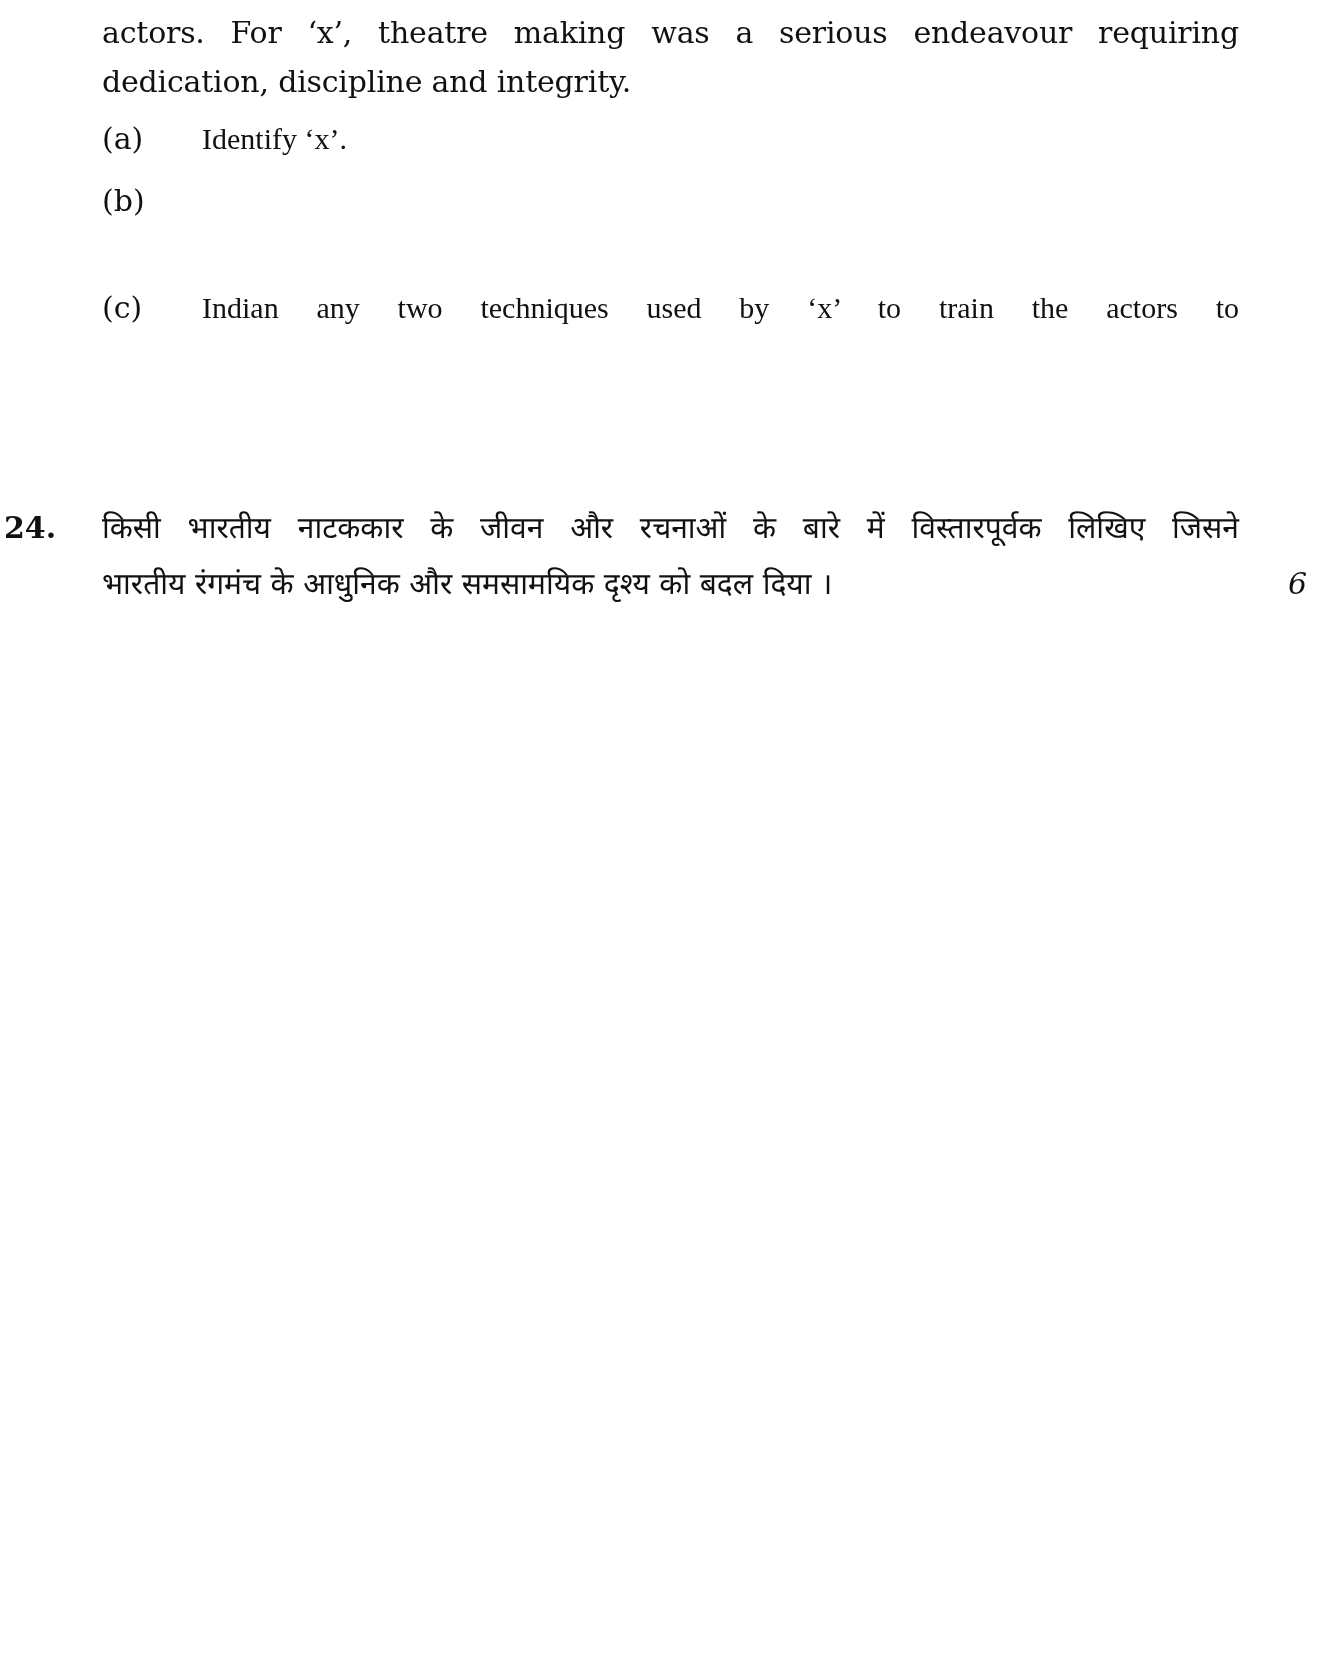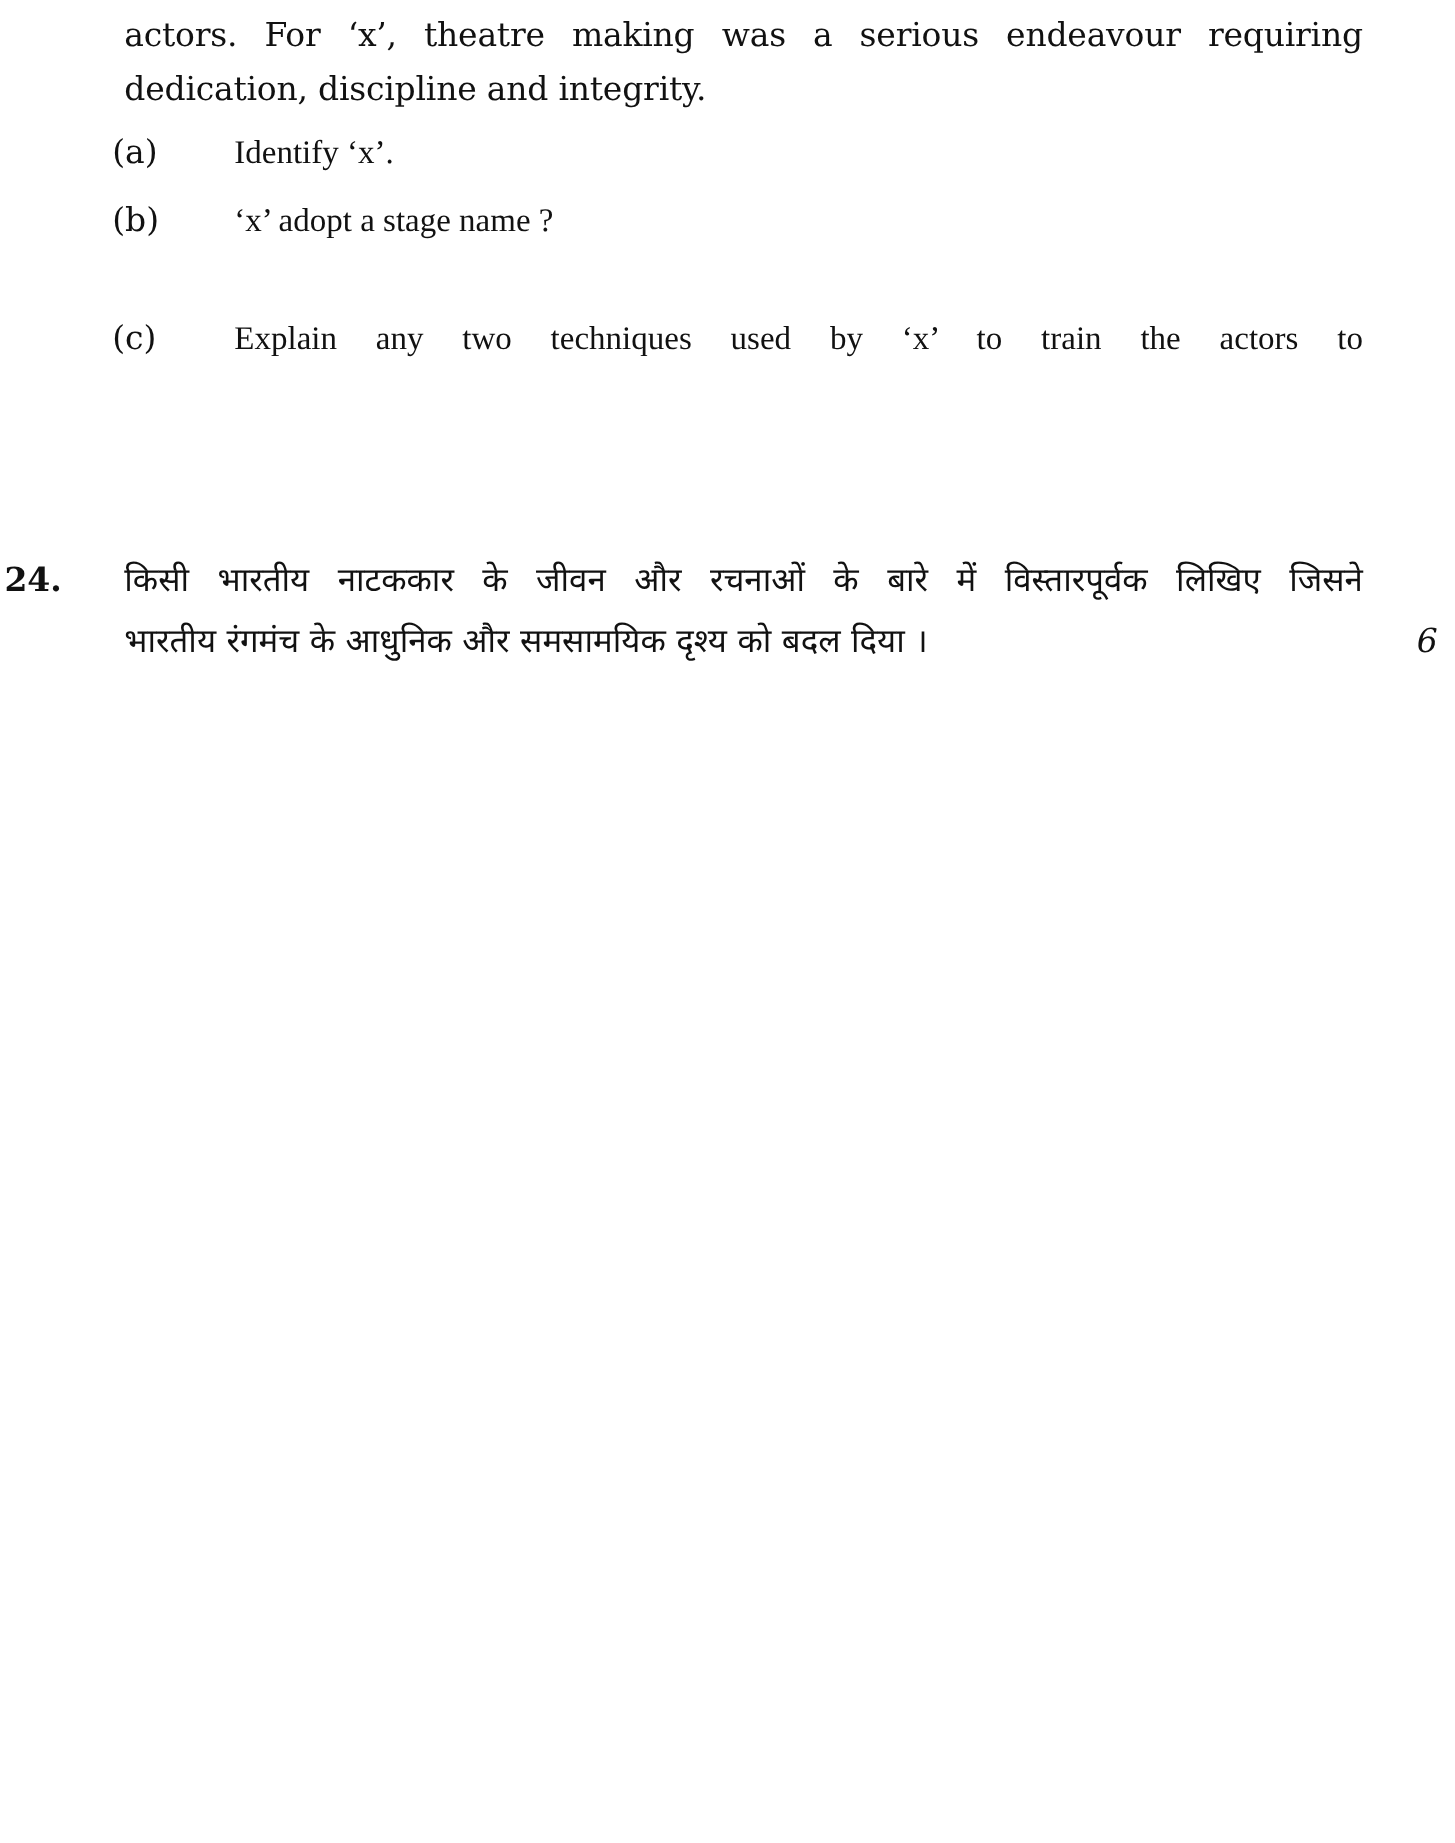--- a/index.html
+++ b/index.html
@@ -72,21 +72,20 @@
   .marks {
     position: absolute;
     left: 1288px;
     font-size: 30px;
     font-style: italic;
     line-height: 56px;
   }
   .line {
     display: block;
     white-space: nowrap;
-    margin-left: 11px;
   }
   .line.j {
     text-align: justify;
     text-align-last: justify;
     white-space: normal;
   }
 </style>
 </head>
 <body>
 
@@ -100,28 +99,27 @@
   <div class="sub" style="top: 116px;">
     <span class="label">(a)</span>
     <div class="text">
       <span class="line">Identify ‘x’.</span>
     </div>
   </div>
 
   <div class="sub" style="top: 178px;">
     <span class="label">(b)</span>
     <div class="text">
-      <span class="line">‘x’ adopt a stage name ?</span>
     </div>
   </div>
 
   <div class="sub" style="top: 285px;">
     <span class="label">(c)</span>
     <div class="text">
-      <span class="line j">Explain any two techniques used by ‘x’ to train the actors to</span>
+      <span class="line j">Indian any two techniques used by ‘x’ to train the actors to</span>
     </div>
   </div>
 
   <span class="qnum" style="top: 500px;">24.</span>
 
   <div class="hindi" style="top: 500px;">
     <span class="line j">किसी भारतीय नाटककार के जीवन और रचनाओं के बारे में विस्तारपूर्वक लिखिए जिसने</span>
     <span class="line">भारतीय रंगमंच के आधुनिक और समसामयिक दृश्य को बदल दिया ।</span>
   </div>
 

